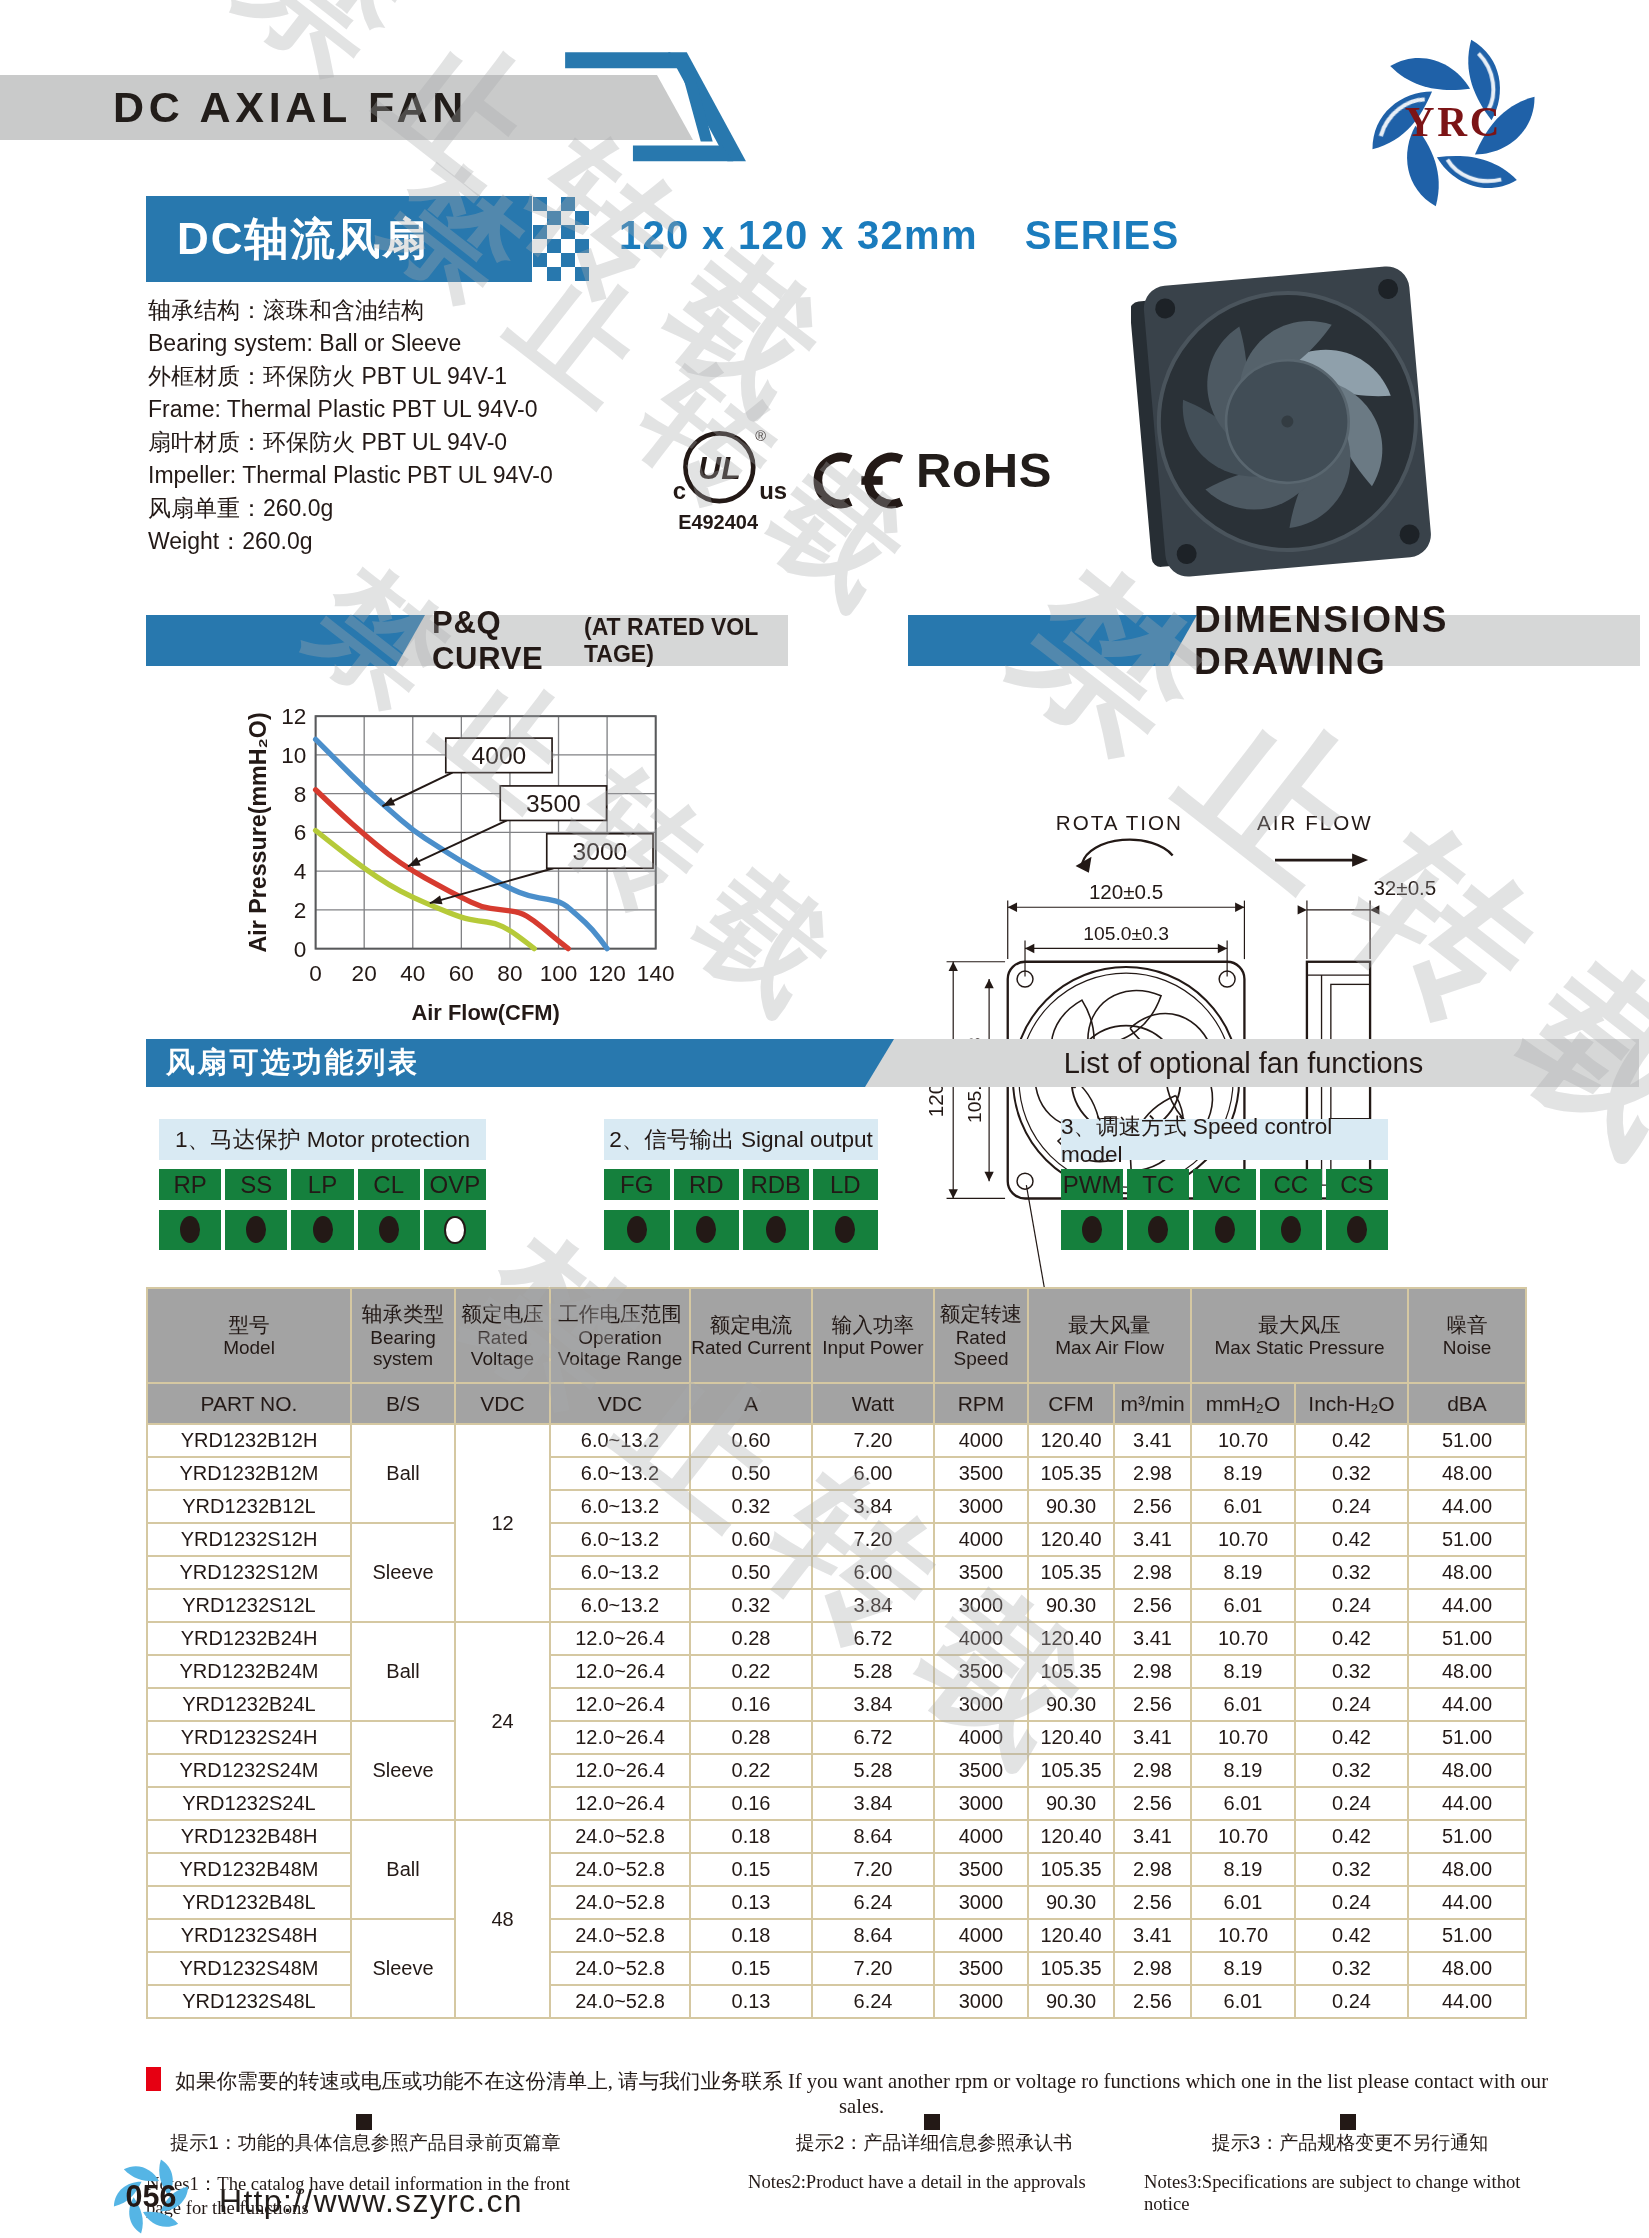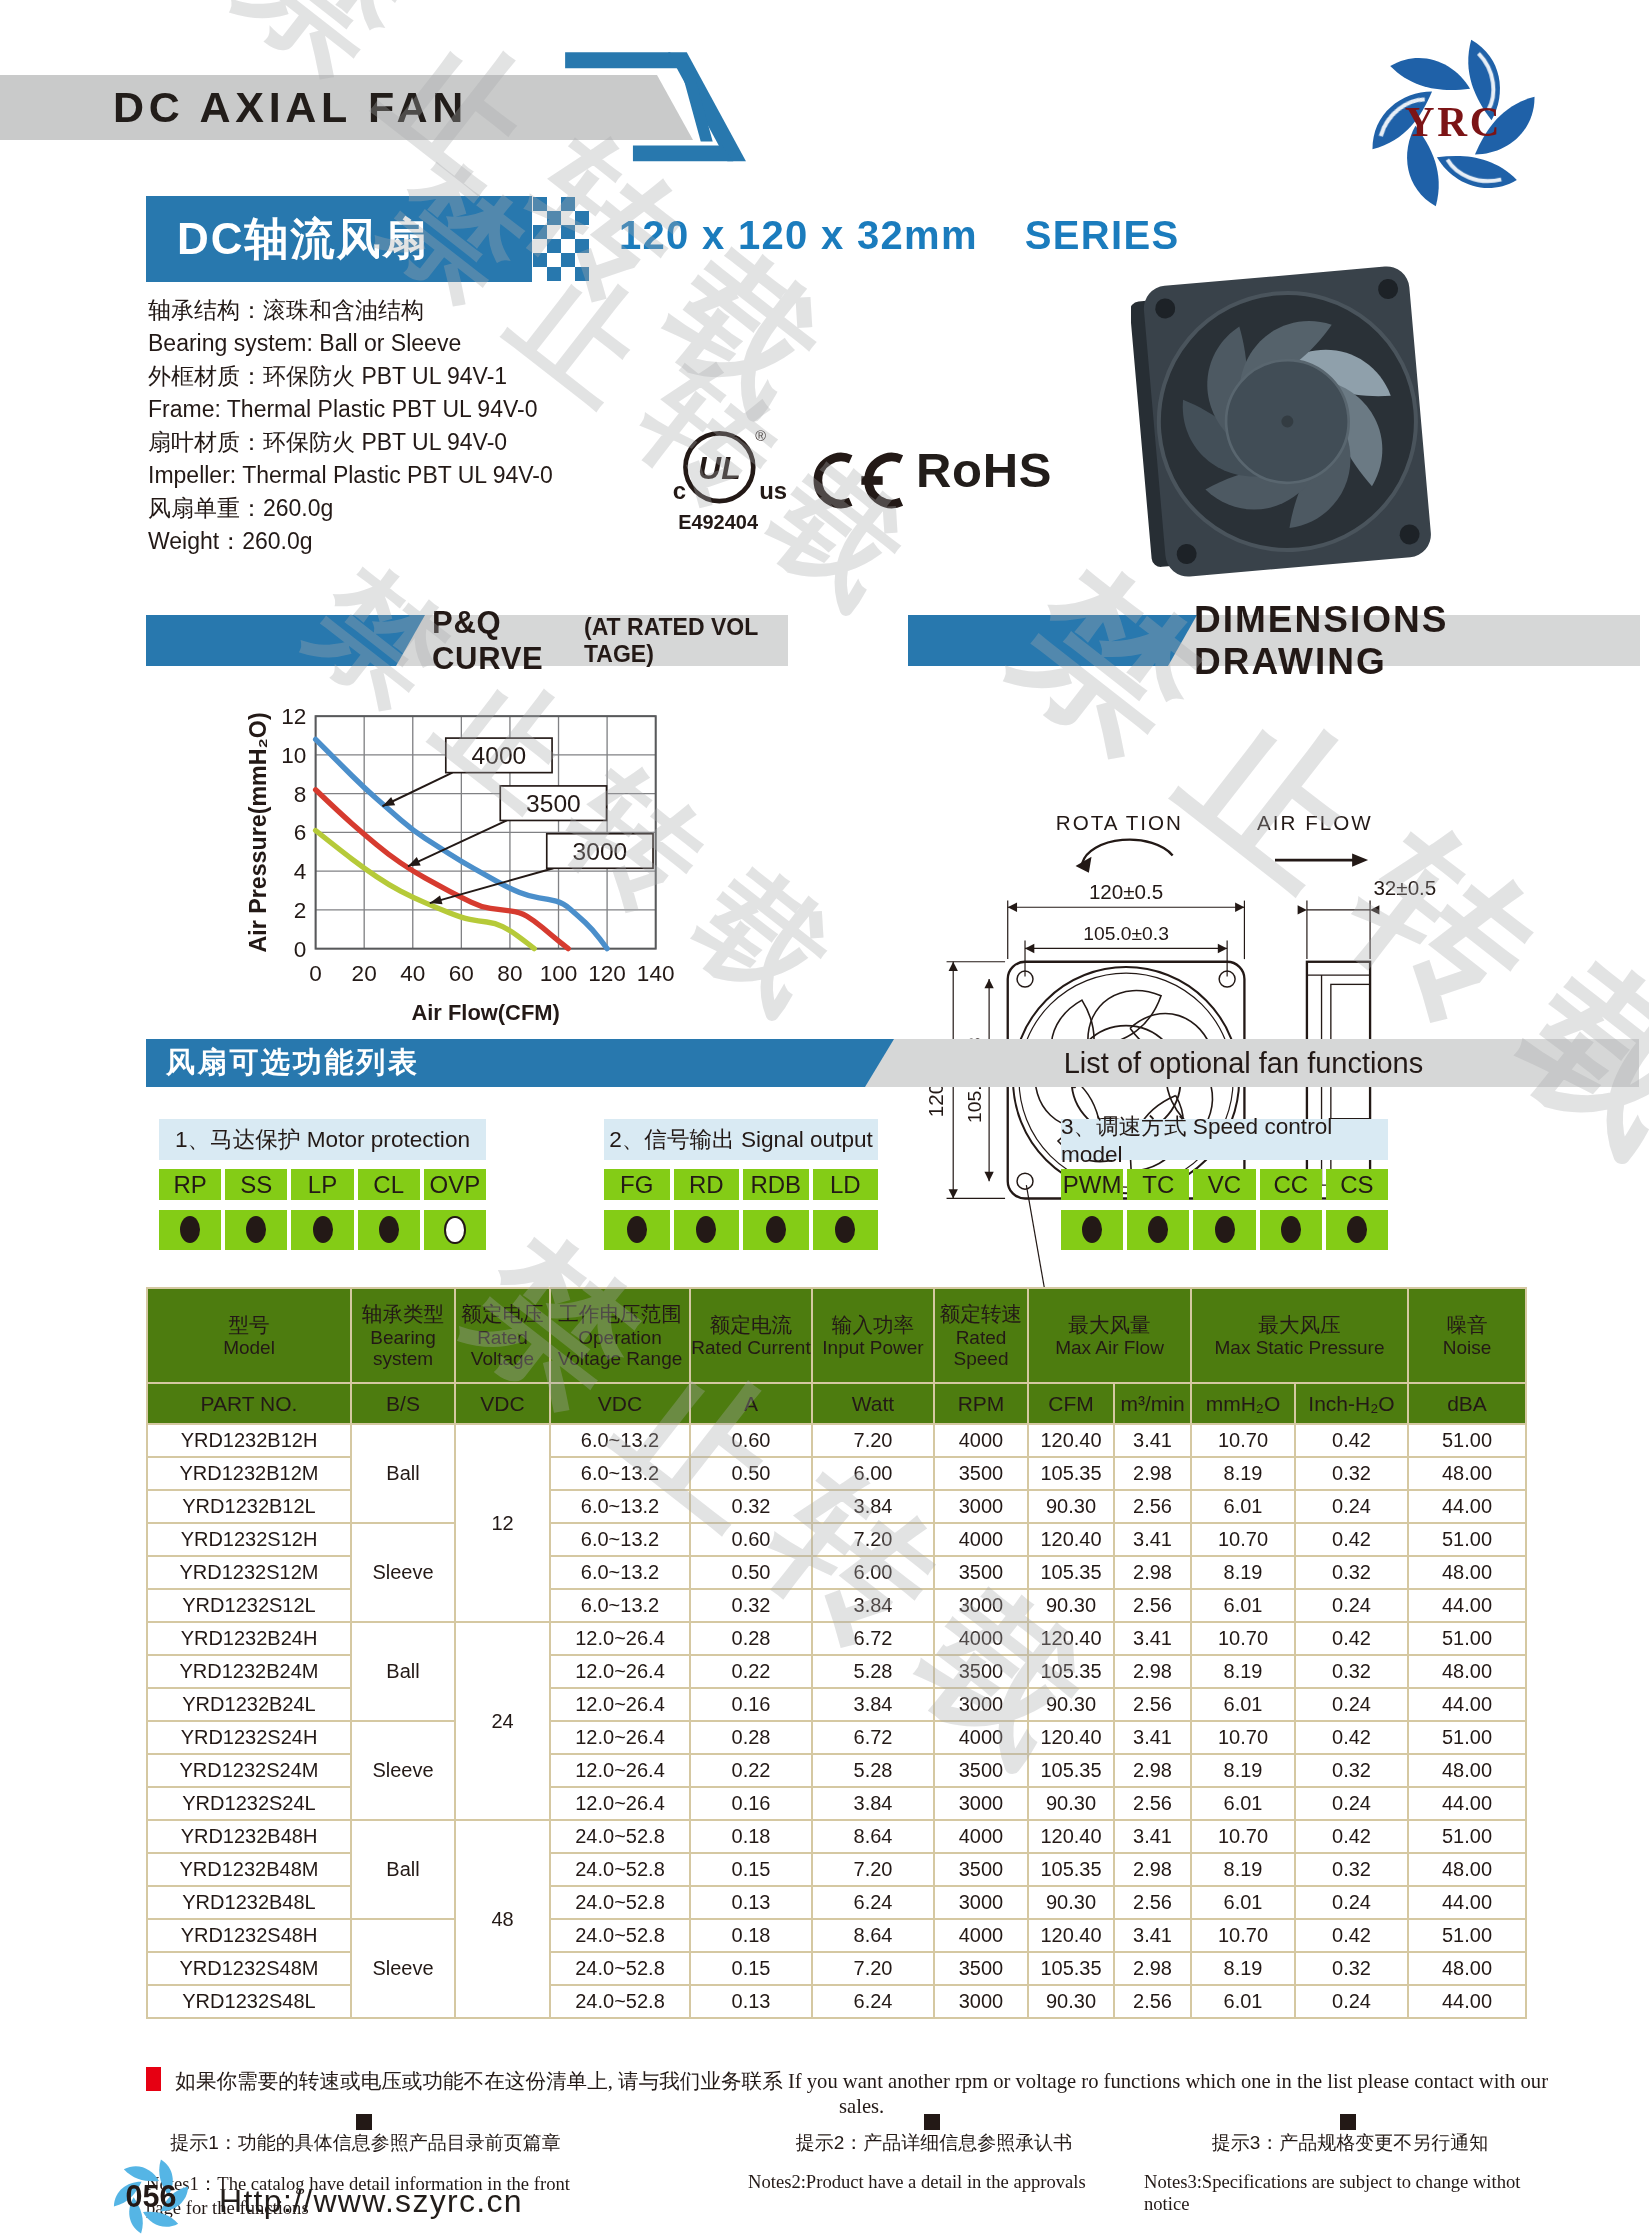--- a/index.html
+++ b/index.html
@@ -48,30 +48,30 @@
   .pq-sub{font-size:23px;font-weight:600;}
   
   .pq-chart{left:246px;top:673px;width:466px;height:362px;}
   .dims-drawing{left:908px;top:762px;width:738px;height:599px;}
   svg text{font-family:"Liberation Sans","DejaVu Sans",sans-serif;fill:#231916;}
   
   .func-group{position:absolute;top:1119px;}
   .fg-head{height:41px;background:#d9eaf3;display:flex;align-items:center;justify-content:center;
     font-size:22.6px;color:#231916;}
   .fg-codes,.fg-dots{display:flex;gap:4px;margin-top:9.3px;}
-  .fg-cell{flex:1;background:#84cc16;display:flex;align-items:center;justify-content:center;}
+  .fg-cell{flex:1;background:#15803d;display:flex;align-items:center;justify-content:center;}
   .fg-codes .fg-cell{height:31px;font-size:24px;}
   .fg-dots .fg-cell{height:40px;}
   .dot-f{width:20px;height:27px;border-radius:50%;background:#231916;}
   .dot-o{width:17.3px;height:24px;border-radius:50%;background:#fff;border:2.7px solid #231916;}
   
   .spec-table{left:146px;top:1287px;}
   .spec-table table{border-collapse:collapse;table-layout:fixed;width:1379px;}
   .spec-table th,.spec-table td{border:2.7px solid #d5c8a2;text-align:center;vertical-align:middle;padding:0;}
-  .spec-table thead th{background:#4d7c0f;font-weight:normal;margin-left:12px;}
+  .spec-table thead th{background:#a3a3a3;font-weight:normal;margin-left:12px;}
   .spec-table thead tr:first-child th{height:93px;}
   .spec-table thead tr:last-child th{height:39px;font-size:21px;}
   .spec-table tbody td{height:31px;font-size:20px;background:#fff;}
   .spec-table .cn{font-size:20.6px;line-height:1.25;}
   .spec-table .en{font-size:19px;line-height:1.15;}
   
   .footer-notice{left:146px;top:2067px;display:flex;align-items:flex-start;width:1410px;text-align:center;}
   .red-sq{width:14.6px;height:24px;background:#e60012;margin-right:6.7px;flex:none;}
   .footer-notice span{font-size:20.6px;font-family:"Liberation Serif","DejaVu Serif",serif;}
   .note-col{position:absolute;top:2114px;}

